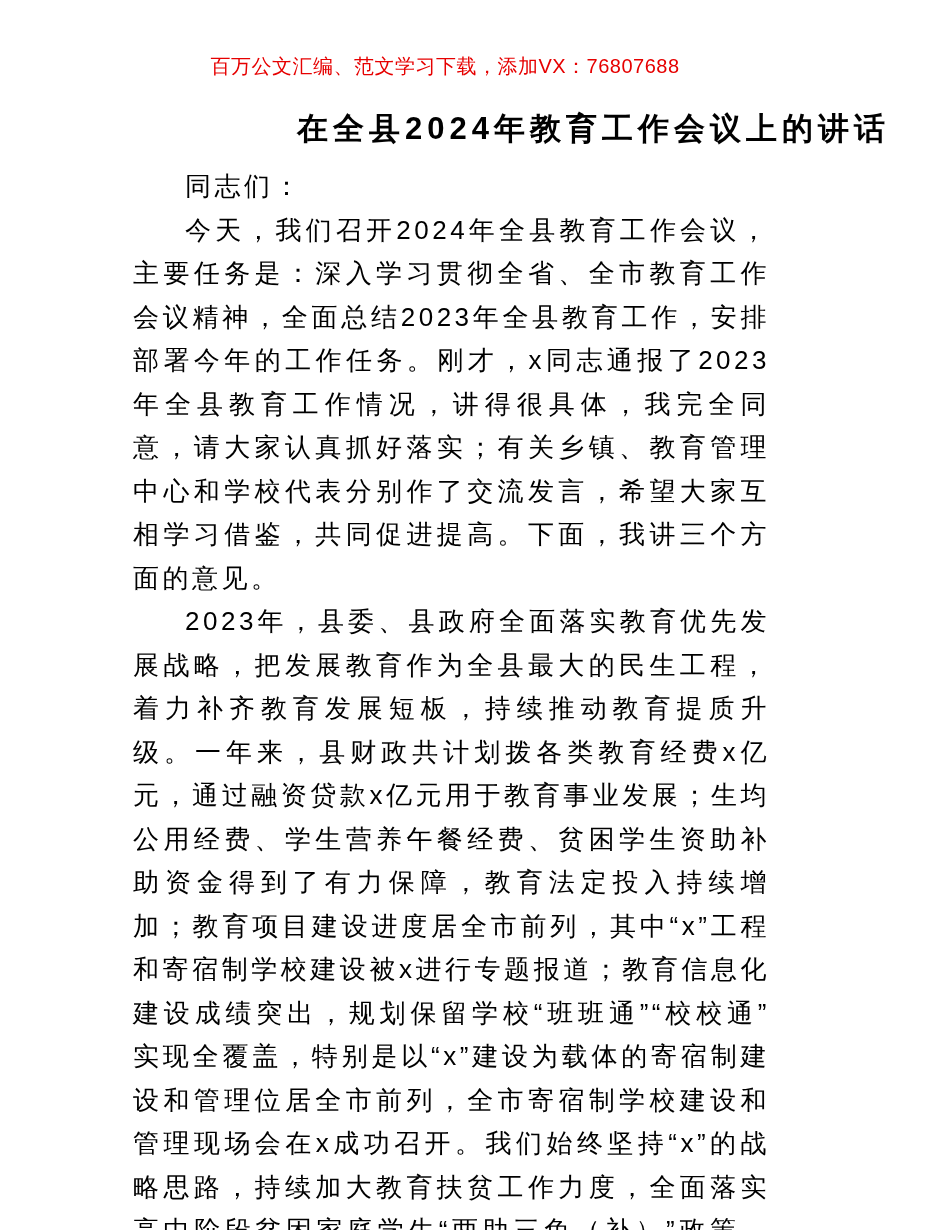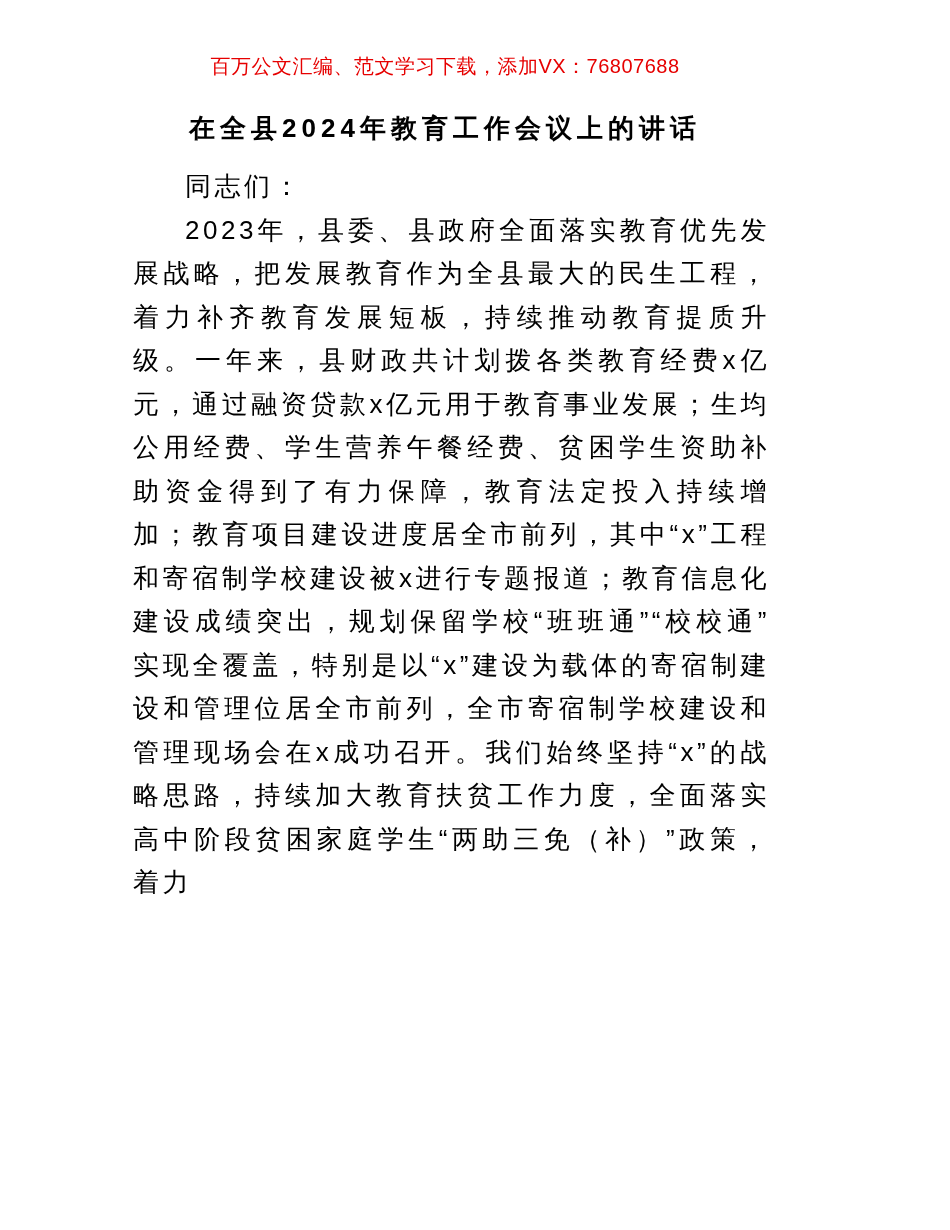--- a/index.html
+++ b/index.html
@@ -22,22 +22,22 @@
   }
   .notice {
     padding-top: 54px;
     text-align: center;
     font-size: 20px;
     line-height: 24px;
     letter-spacing: 0.5px;
   }
   .doc-title {
     margin: 32px 0 0 0;
-    text-align: center;
-    font-size: 26px;
+    text-align: right;
+    font-size: 31px;
     line-height: 37px;
     font-weight: bold;
     letter-spacing: 5px;
   }
   .content {
     margin: 18px 120px 0 133px;
     font-size: 26px;
     line-height: 43.5px;
     letter-spacing: 3.5px;
     text-align: justify;
@@ -56,16 +56,17 @@
 <body>
 
 <div class="page">
 
   <div class="notice" style="color: rgb(230, 0, 0);">百万公文汇编、范文学习下载，添加VX：76807688</div>
 
   <div class="doc-title">在全县2024年教育工作会议上的讲话</div>
 
   <div class="content">
     <p>同志们：</p>
+    <p>今天，我们召开2024年全县教育工作会议，主要任务是：深入学习贯彻全省、全市教育工作会议精神，全面总结2023年全县教育工作，安排部署今年的工作任务。刚才，x同志通报了2023年全县教育工作情况，讲得很具体，我完全同意，请大家认真抓好落实；有关乡镇、教育管理中心和学校代表分别作了交流发言，希望大家互相学习借鉴，共同促进提高。下面，我讲三个方面的意见。</p>
     <p>2023年，县委、县政府全面落实教育优先发展战略，把发展教育作为全县最大的民生工程，着力补齐教育发展短板，持续推动教育提质升级。一年来，县财政共计划拨各类教育经费x亿元，通过融资贷款x亿元用于教育事业发展；生均公用经费、学生营养午餐经费、贫困学生资助补助资金得到了有力保障，教育法定投入持续增加；教育项目建设进度居全市前列，其中“x”工程和寄宿制学校建设被x进行专题报道；教育信息化建设成绩突出，规划保留学校“班班通”“校校通”实现全覆盖，特别是以“x”建设为载体的寄宿制建设和管理位居全市前列，全市寄宿制学校建设和管理现场会在x成功召开。我们始终坚持“x”的战略思路，持续加大教育扶贫工作力度，全面落实高中阶段贫困家庭学生“两助三免（补）”政策，着力</p>
   </div>
 
 </div>
 
 </body></html>

